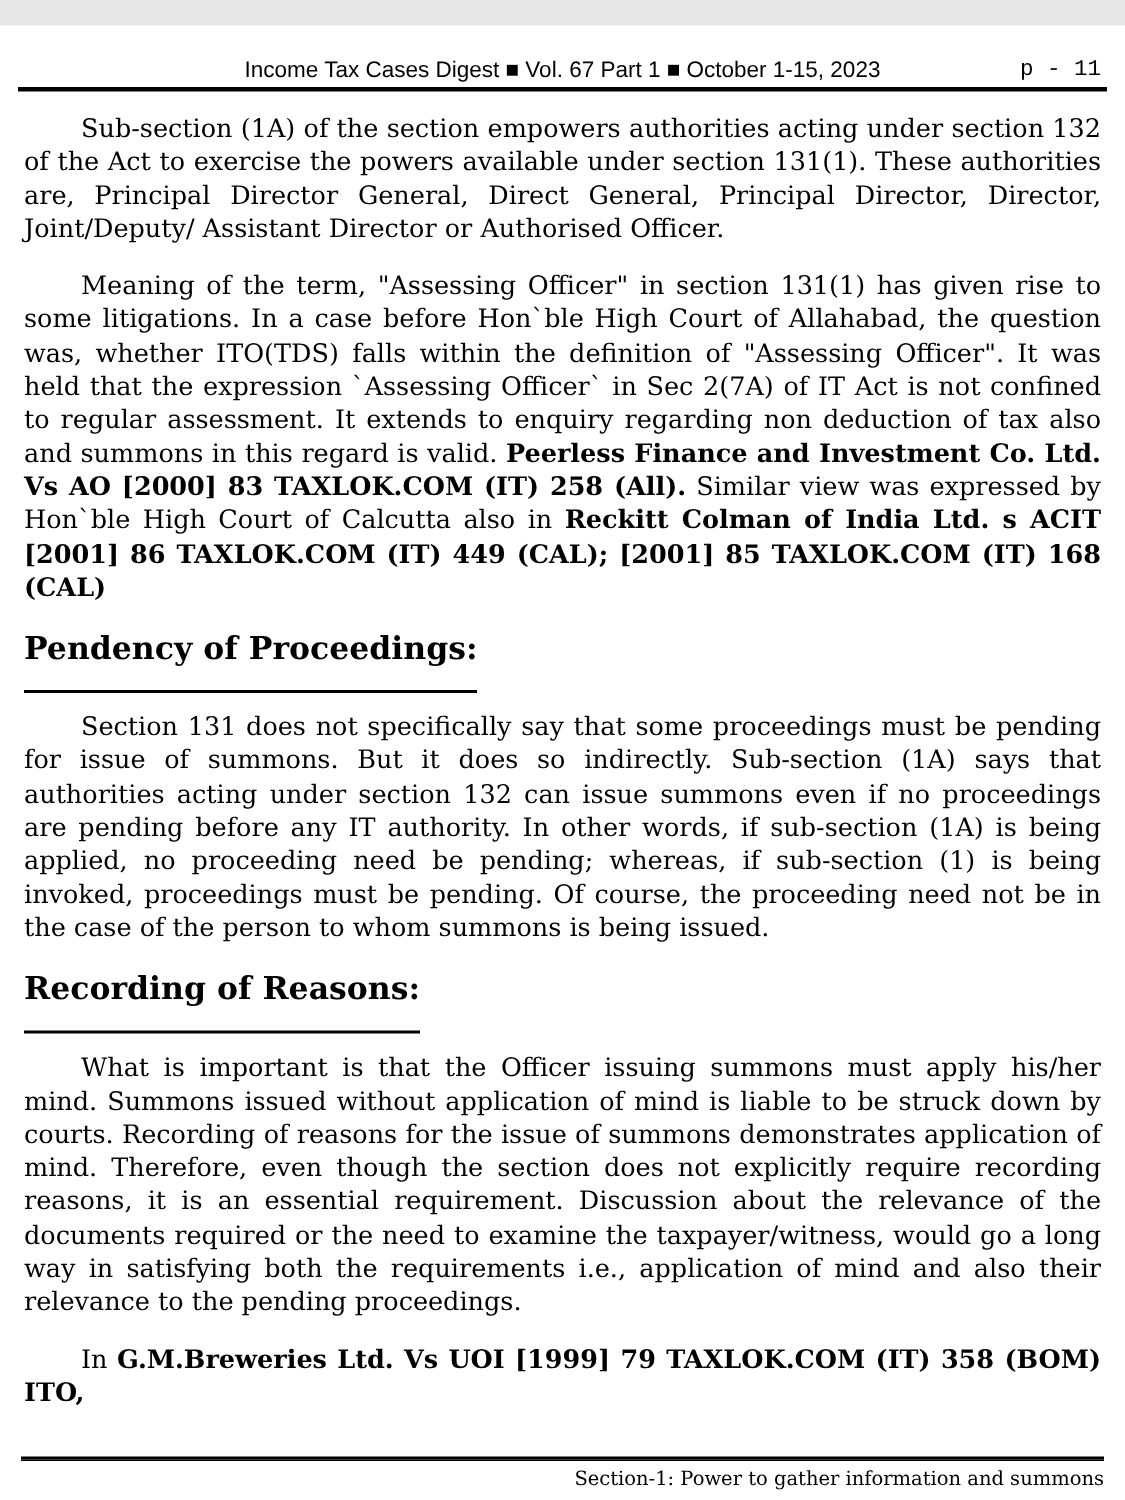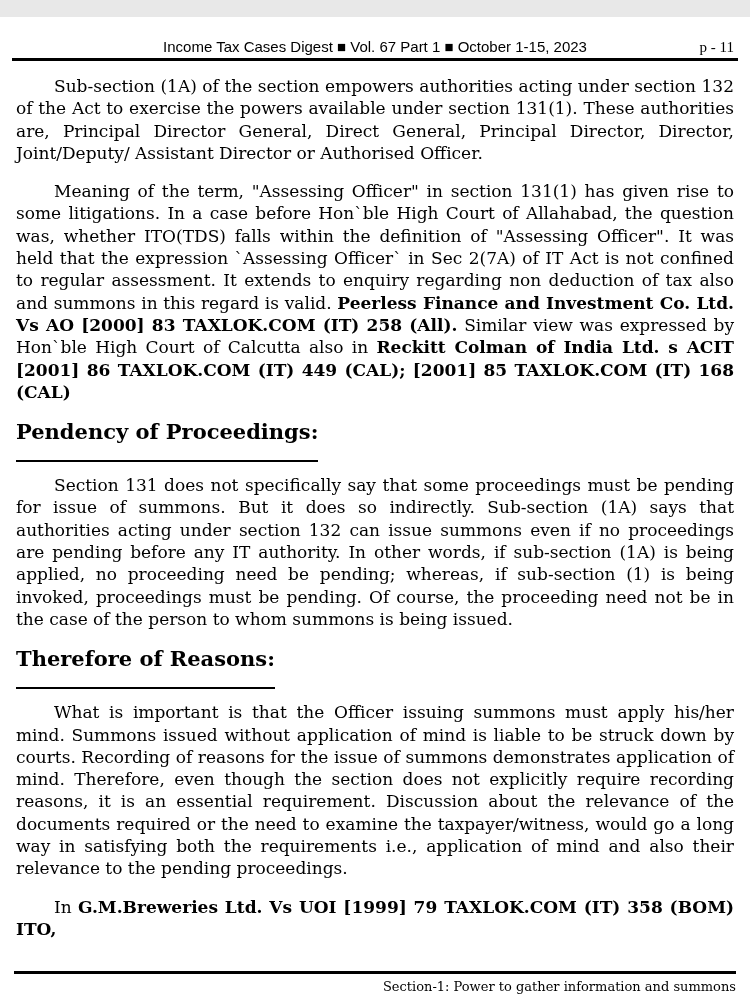--- a/index.html
+++ b/index.html
@@ -24,21 +24,21 @@
     font-family: "Liberation Sans", sans-serif;
     font-size: 15px;
     line-height: 20px;
     text-align: center;
     white-space: nowrap;
   }
   .header-page {
     position: absolute;
     right: 4px;
     top: 0;
-    font-family: Liberation Serif, serif;
+    font-family: Liberation Mono, monospace;
     font-size: 15px;
   }
   .double-rule {
     height: 3px;
     border-top: 2px solid #000;
     border-bottom: 1px solid #000;
     margin-top: 1px;
   }
   
   .doc-body {
@@ -100,21 +100,21 @@
 
     <p class="para"><span>Sub-section (1A) of the section empowers authorities acting under section 132 of the Act to exercise the powers available under section 131(1). These authorities are, Principal Director General, Direct General, Principal Director, Director, Joint/Deputy/ Assistant Director or Authorised Officer.</span></p>
 
 
     <p class="para"><span>Meaning of the term, "Assessing Officer" in section 131(1) has given rise to some litigations. In a case before Hon`ble High Court of Allahabad, the question was, whether ITO(TDS) falls within the definition of "Assessing Officer". It was held that the expression `Assessing Officer` in Sec 2(7A) of IT Act is not confined to regular assessment. It extends to enquiry regarding non deduction of tax also and summons in this regard is valid. </span><b>Peerless Finance and Investment Co. Ltd. Vs AO [2000] 83 TAXLOK.COM (IT) 258 (All).</b><span> Similar view was expressed by Hon`ble High Court of Calcutta also in </span><b>Reckitt Colman of India Ltd. s ACIT [2001] 86 TAXLOK.COM (IT) 449 (CAL); [2001] 85 TAXLOK.COM (IT) 168 (CAL)</b></p>
 
     <h2 class="section-heading"><span class="hu">Pendency of Proceedings:</span></h2>
 
     <p class="para"><span>Section 131 does not specifically say that some proceedings must be pending for issue of summons. But it does so indirectly. Sub-section (1A) says that authorities acting under section 132 can issue summons even if no proceedings are pending before any IT authority. In other words, if sub-section (1A) is being applied, no proceeding need be pending; whereas, if sub-section (1) is being invoked, proceedings must be pending. Of course, the proceeding need not be in the case of the person to whom summons is being issued.</span></p>
 
-    <h2 class="section-heading"><span class="hu">Therefore of Reasons:</span></h2>
+    <h2 class="section-heading"><span class="hu">Recording of Reasons:</span></h2>
 
     <p class="para"><span>What is important is that the Officer issuing summons must apply his/her mind. Summons issued without application of mind is liable to be struck down by courts. Recording of reasons for the issue of summons demonstrates application of mind. Therefore, even though the section does not explicitly require recording reasons, it is an essential requirement. Discussion about the relevance of the documents required or the need to examine the taxpayer/witness, would go a long way in satisfying both the requirements i.e., application of mind and also their relevance to the pending proceedings.</span></p>
 
     <p class="para"><span>In </span><b>G.M.Breweries Ltd. Vs UOI [1999] 79 TAXLOK.COM (IT) 358 (BOM) ITO,</b></p>
 
   </main>
 
   <footer class="page-footer">
     <div class="double-rule"></div>
     <div class="footer-text">Section-1: Power to gather information and summons</div>

